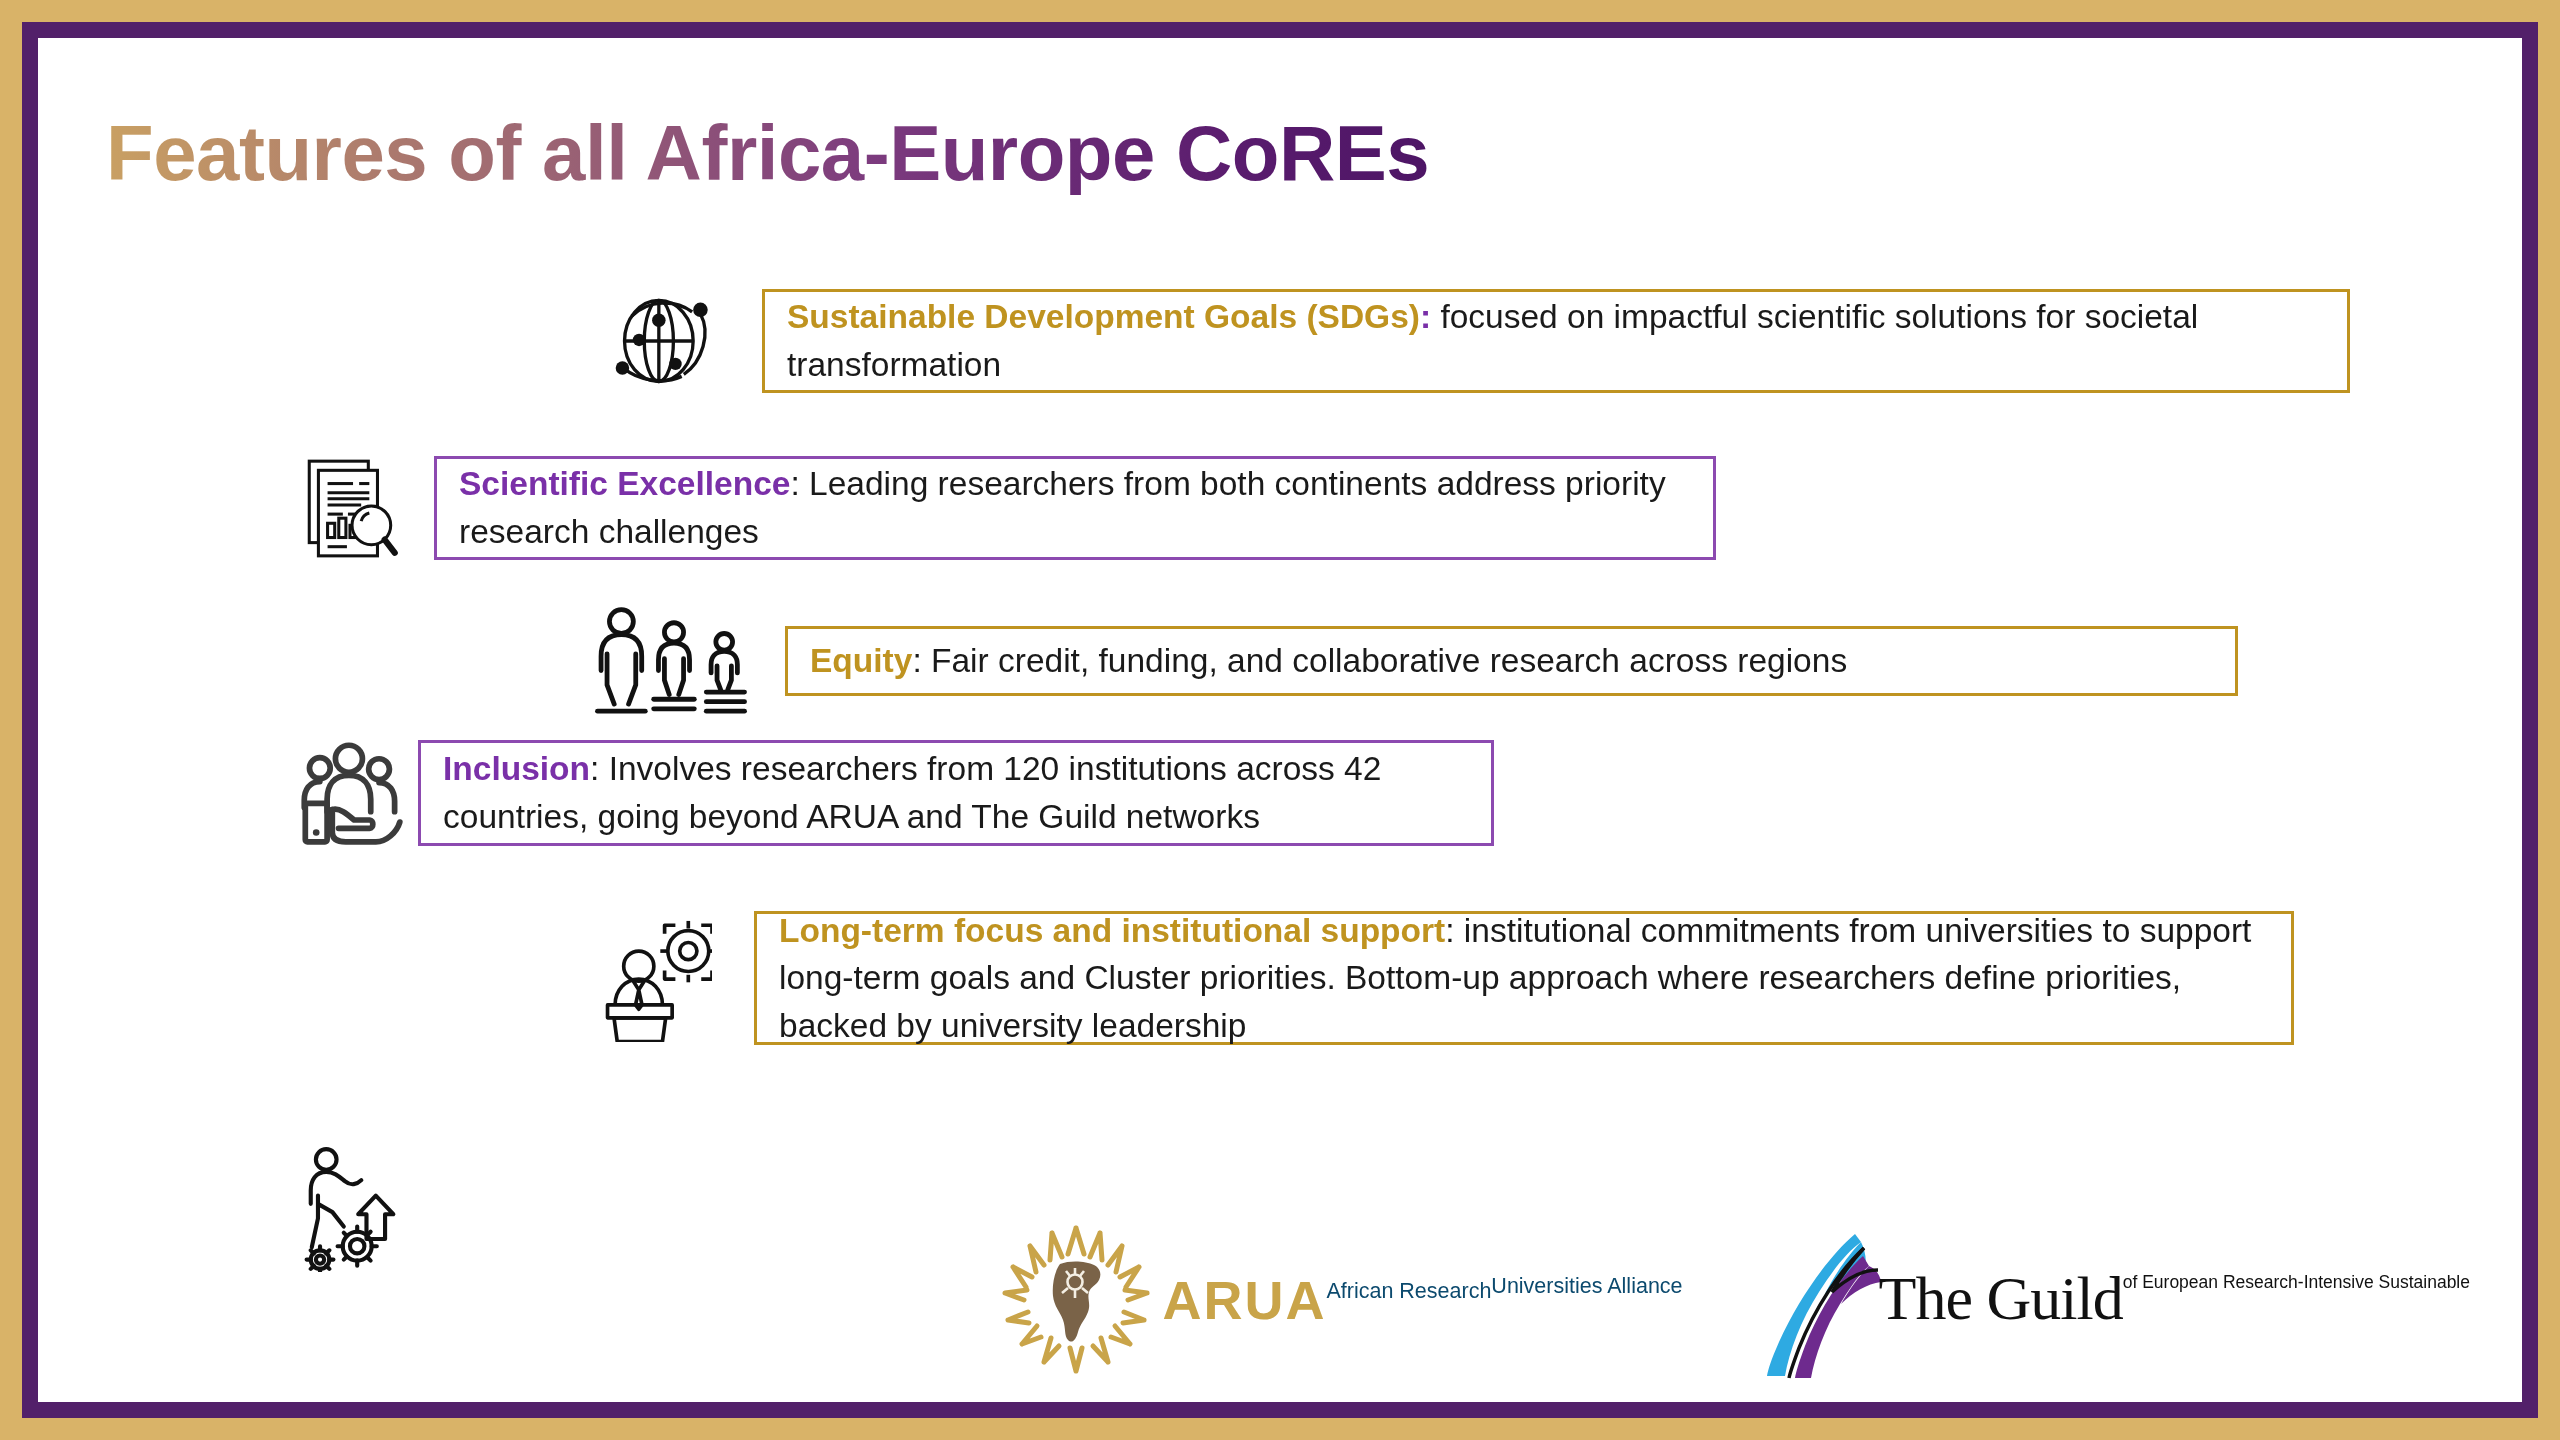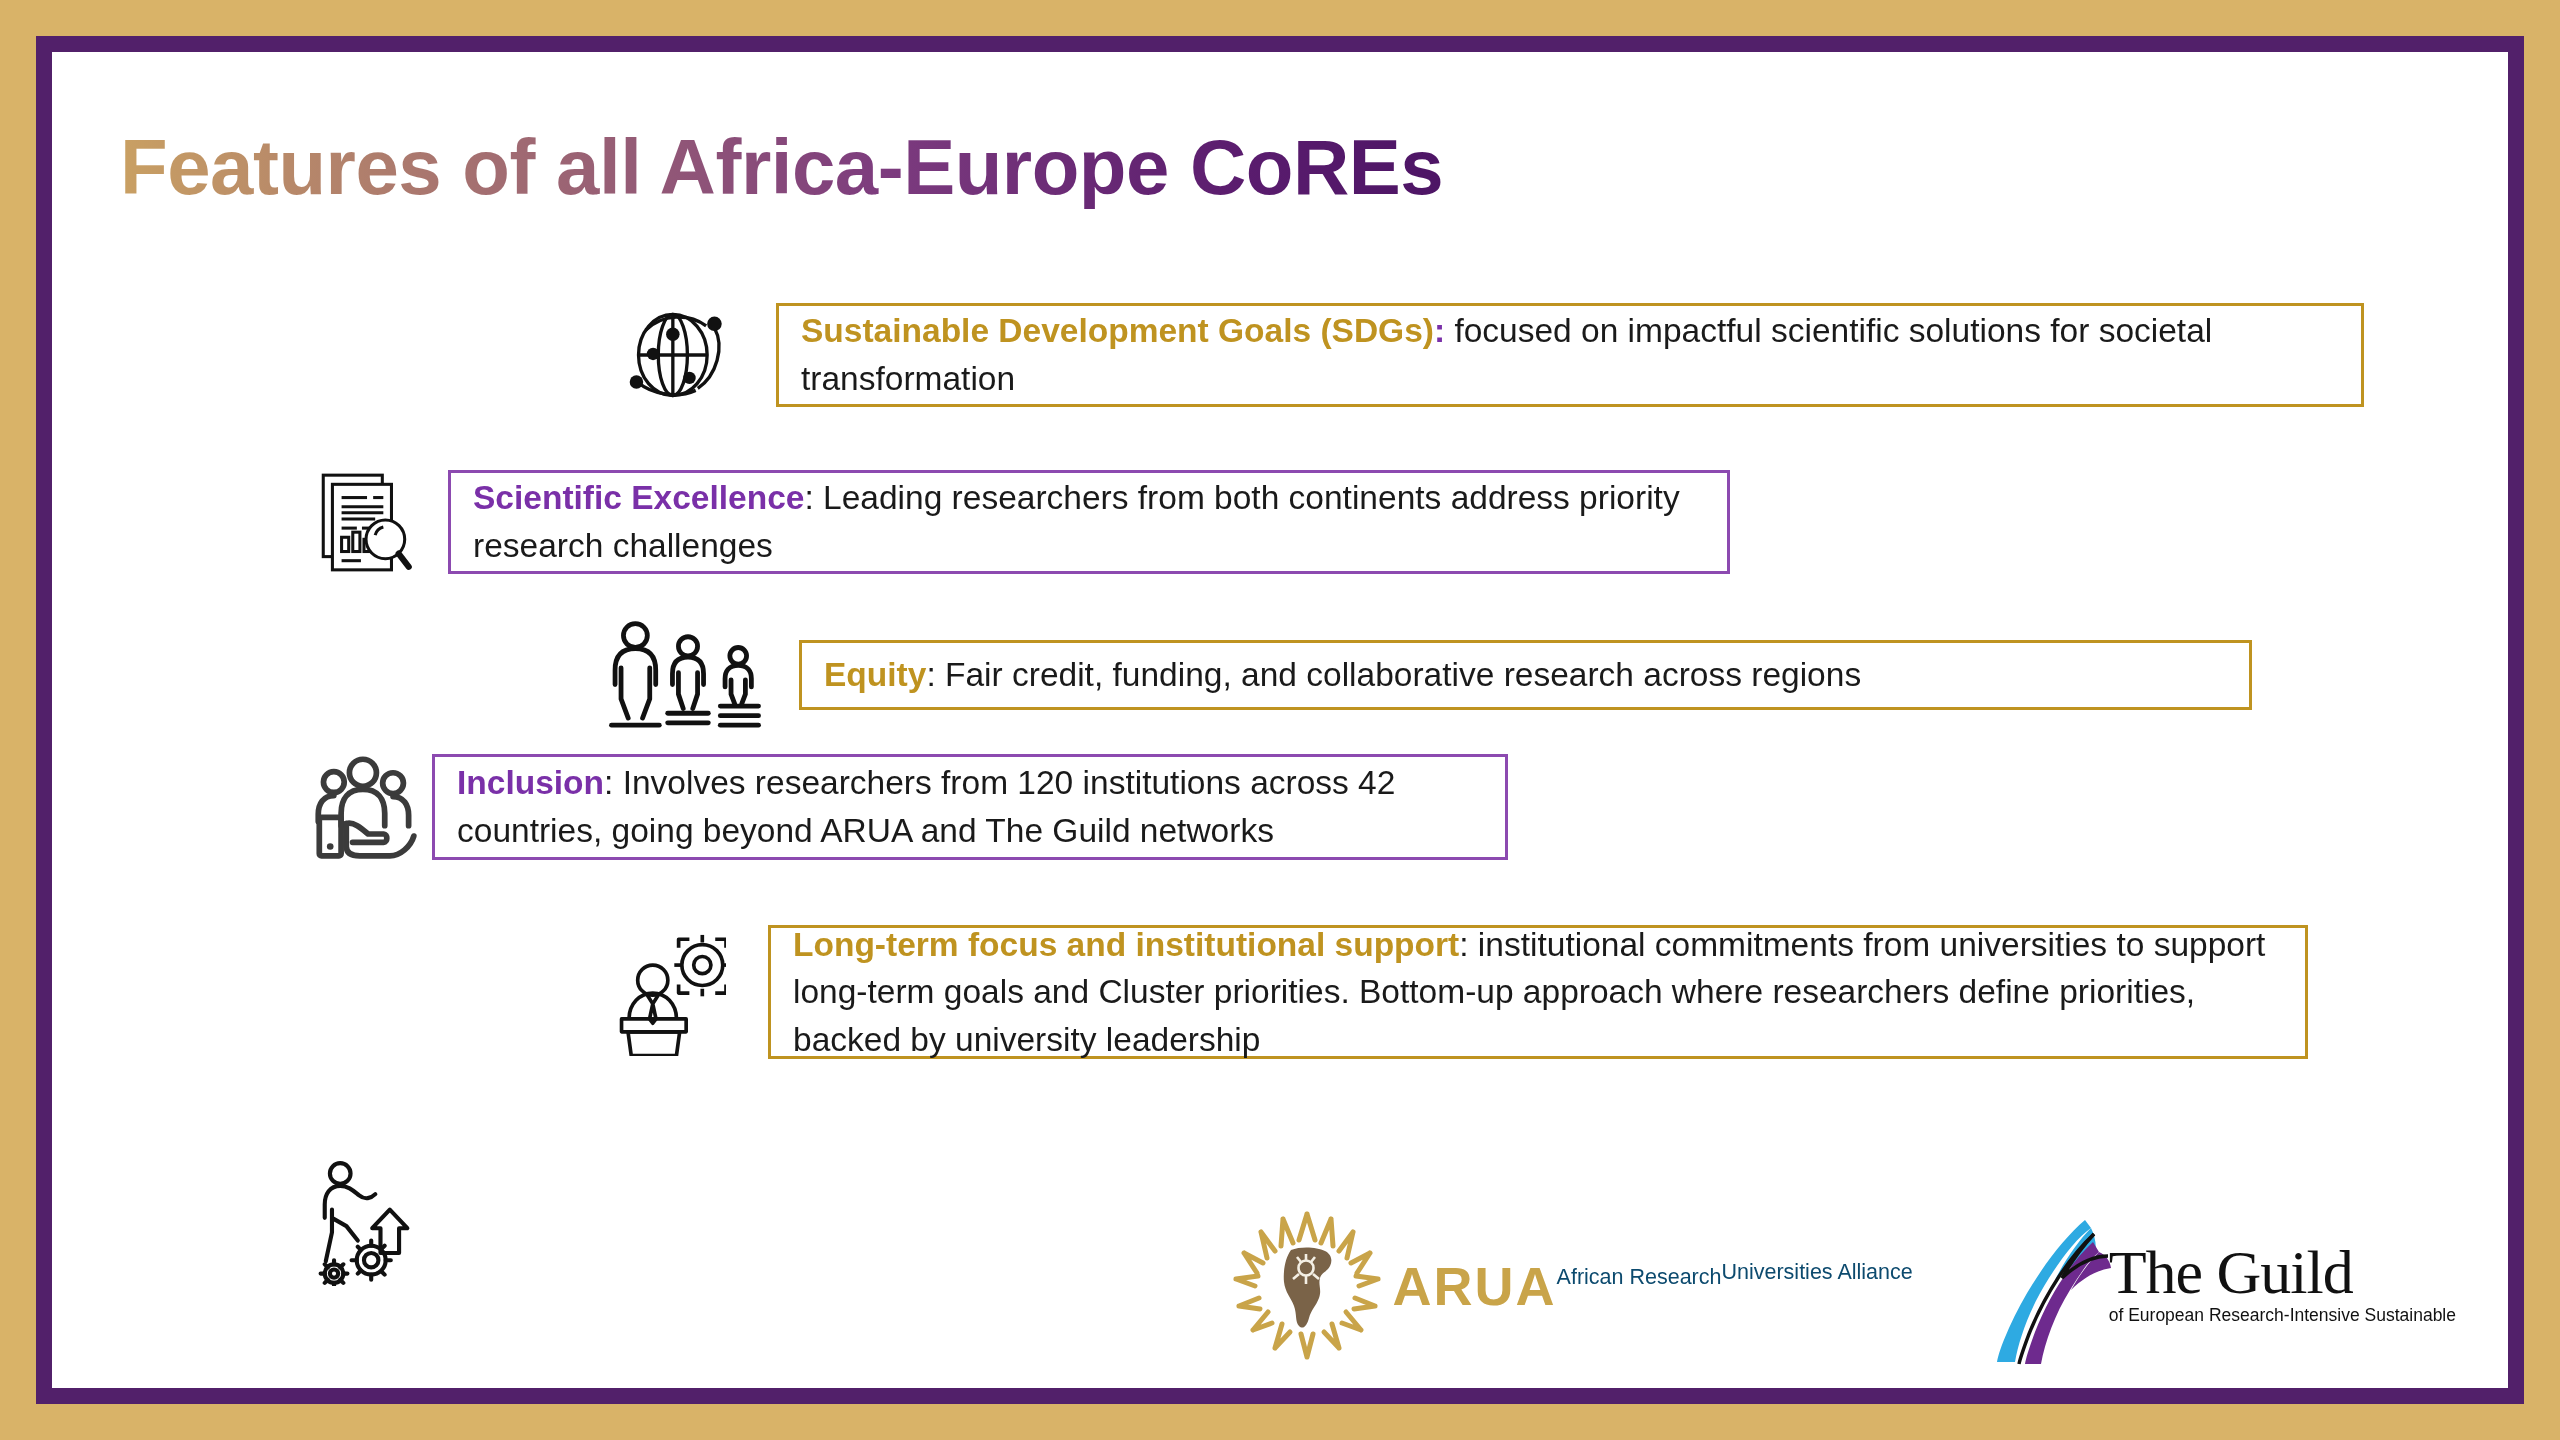--- a/index.html
+++ b/index.html
@@ -10,21 +10,21 @@
     background: #ffffff;
     font-family: "Liberation Sans", sans-serif;
   }
 
   
   #slide {
     position: relative;
     width: 2560px;
     height: 1440px;
     background: #d9b368;
-    padding: 36px;
+    padding: 22px;
   }
   
   #purple-frame {
     position: relative;
     width: 100%;
     height: 100%;
     background: #52206a;
     padding: 16px;
   }
   #canvas {
@@ -113,21 +113,21 @@
   }
   .arua-sub {
     font-size: 21.5px;
     color: #0c4a6e;
     line-height: 1.22;
     text-align: center;
     margin-top: 5px;
   }
   .guild-words {
     display: flex;
-    flex-direction: column;
+    flex-direction: row;
     margin-left: -8px;
     justify-content: flex-end;
     padding-bottom: 4px;
   }
   .guild-main {
     font-size: 62px;
     color: #111111;
     line-height: 0.95;
     letter-spacing: -1px;
     font-family: "Liberation Serif", serif;

